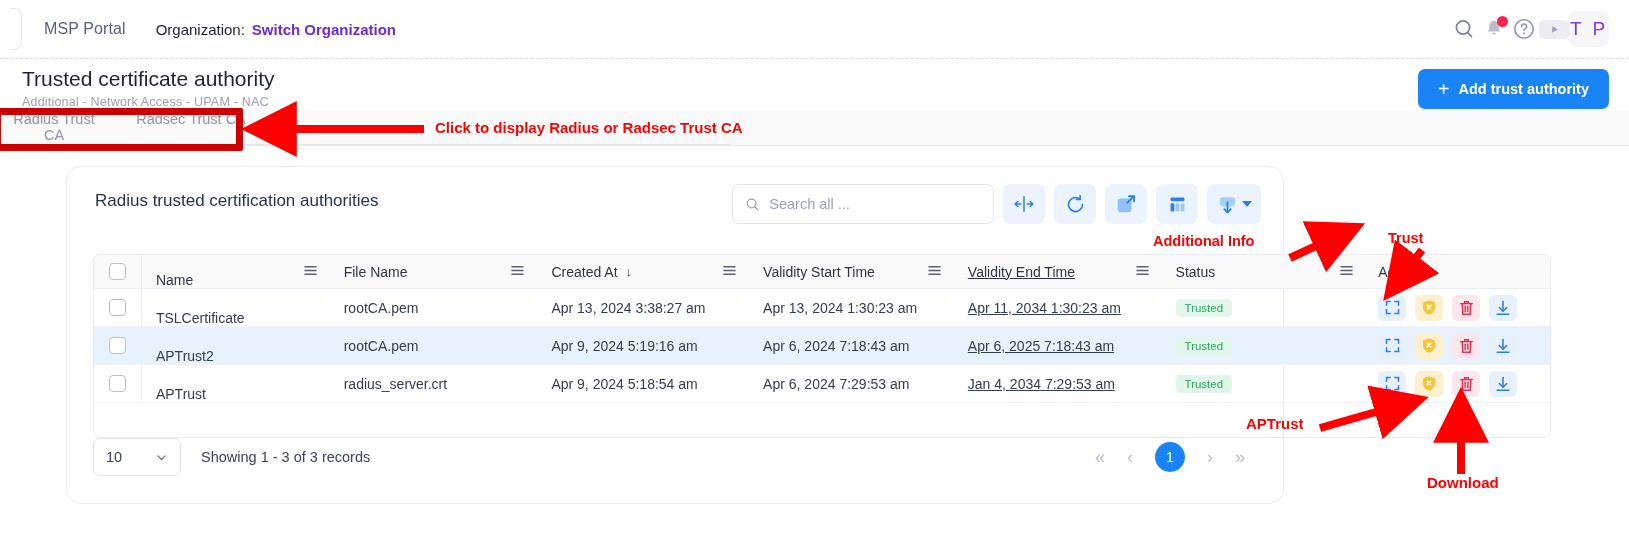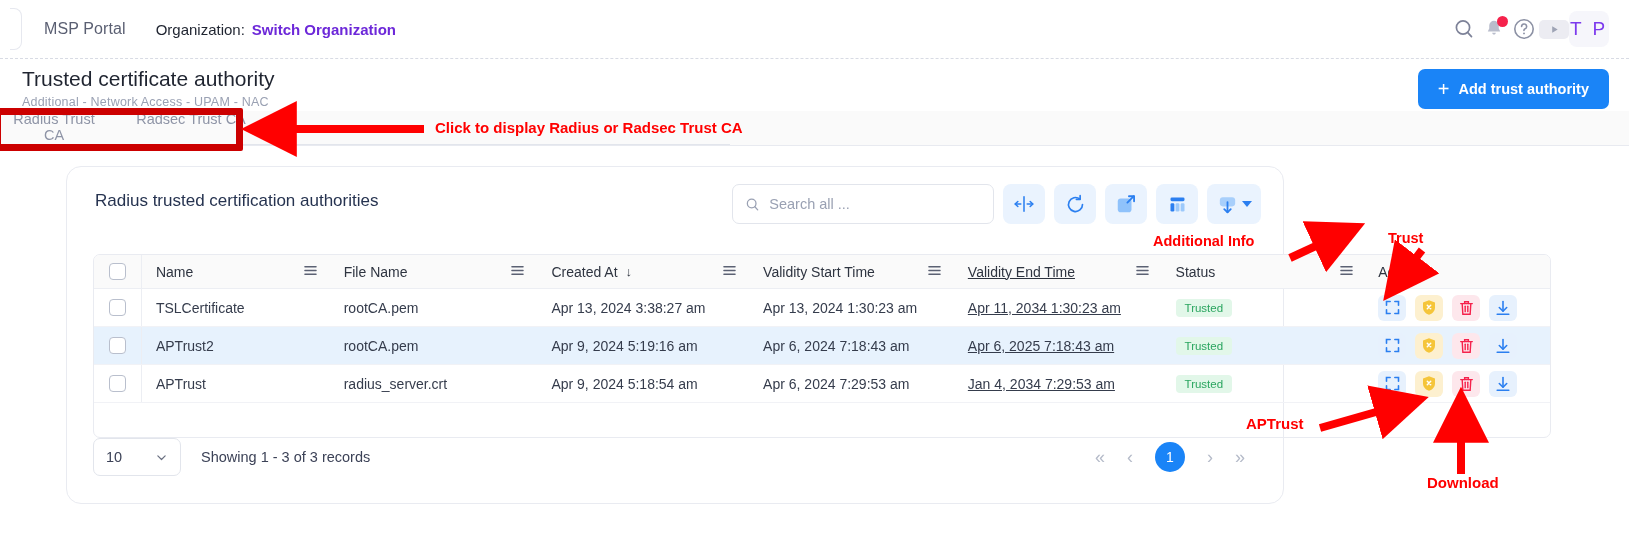--- a/index.html
+++ b/index.html
@@ -144,21 +144,21 @@
     color: #2e3440;
   }
   .thead .cell { position: relative; }
   .tbody .trow { border-bottom: 1px solid #f1f2f6; color: #353c4c; }
   .tbody .trow.alt { background: #e7f2fd; }
   .trow.spacer { height: 34px; border-bottom: none; }
   .cell { padding: 0 0 0 14px; display: flex; align-items: center; height: 100%; }
   .c-check { width: 48px; justify-content: center; padding: 0;
              border-right: 1px solid #eceef3; }
   .thead .c-check { border-right: 1px solid #eceef3; }
-  .c-name { width: 188px; }
+  .c-name { width: 188px; align-items: flex-end; }
   .c-file { width: 208px; }
   .c-created { width: 212px; }
   .c-vstart { width: 205px; }
   .c-vend { width: 208px; text-decoration: underline; }
   .c-status { width: 205px; }
   .c-actions { width: 184px; padding-left: 12px; }
   .hmenu {
     position: absolute; right: 12px; top: 50%; transform: translateY(-50%);
     cursor: pointer; color: #5b6173;
   }

